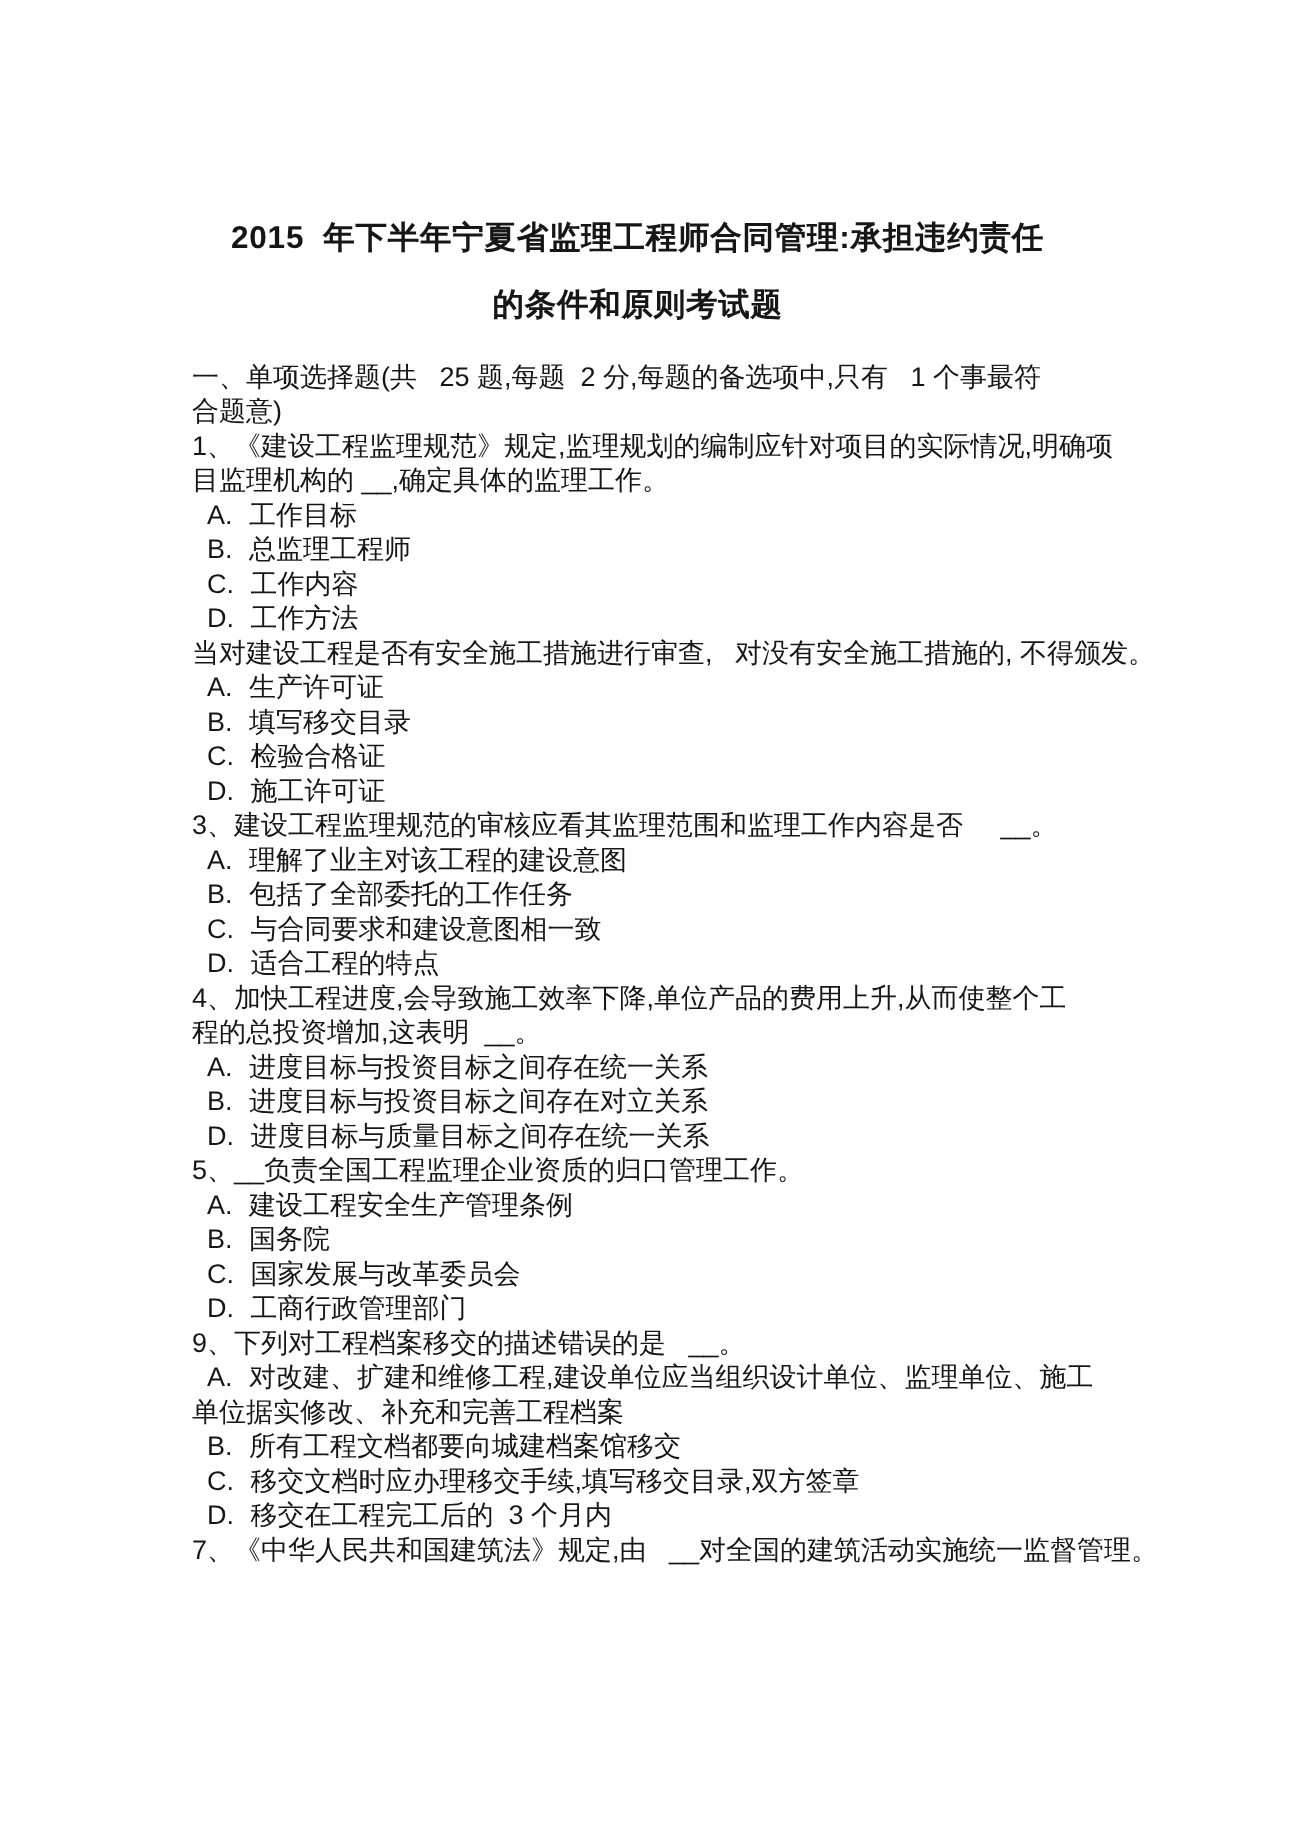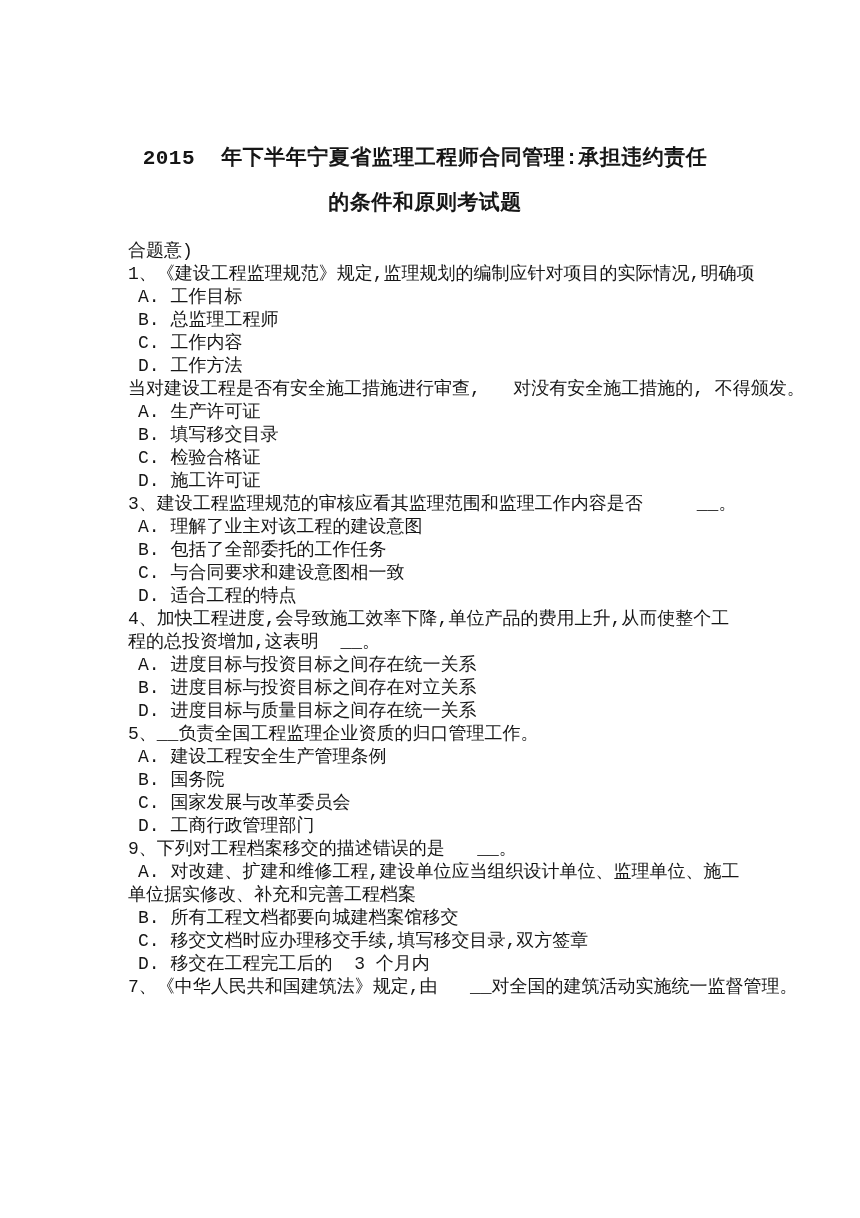--- a/index.html
+++ b/index.html
@@ -2,21 +2,21 @@
 <html lang="zh"><head>
 <meta charset="utf-8">
 <style>
   html, body { margin: 0; padding: 0; background: #ffffff; }
   .page {
     position: relative;
     width: 860px;
     height: 1049px;
     background: #ffffff;
     overflow: hidden;
-    font-family: Liberation Mono, monospace;
+    font-family: Liberation Sans, sans-serif;
     color: #161616;
   }
   .content {
     position: absolute;
     left: 128px;
     top: 136px;
     width: 616px;
   }
   .doc-title { margin-left: -22px; }
   .title-line {
@@ -46,25 +46,27 @@
 
 <div class="page">
   <div class="content">
 
     <div class="doc-title">
       <div class="title-line">2015  年下半年宁夏省监理工程师合同管理:承担违约责任</div>
       <div class="title-line">的条件和原则考试题</div>
     </div>
 
     <div class="body-text">
+      <div class="line">一、单项选择题(共   25 题,每题  2 分,每题的备选项中,只有   1 个事最符</div>
       <div class="line">合题意)</div>
 
       <div id="questions-list">
           <div class="question">
             <div class="line stem">1、《建设工程监理规范》规定,监理规划的编制应针对项目的实际情况,明确项</div>
+            <div class="line stem">目监理机构的 __,确定具体的监理工作。</div>
             <div class="option"><span class="opt-label">A.</span><span class="opt-text">工作目标</span></div>
             <div class="option"><span class="opt-label">B.</span><span class="opt-text">总监理工程师</span></div>
             <div class="option"><span class="opt-label">C.</span><span class="opt-text">工作内容</span></div>
             <div class="option"><span class="opt-label">D.</span><span class="opt-text">工作方法</span></div>
           </div>
           <div class="question">
             <div class="line stem">当对建设工程是否有安全施工措施进行审查,   对没有安全施工措施的, 不得颁发。</div>
             <div class="option"><span class="opt-label">A.</span><span class="opt-text">生产许可证</span></div>
             <div class="option"><span class="opt-label">B.</span><span class="opt-text">填写移交目录</span></div>
             <div class="option"><span class="opt-label">C.</span><span class="opt-text">检验合格证</span></div>

